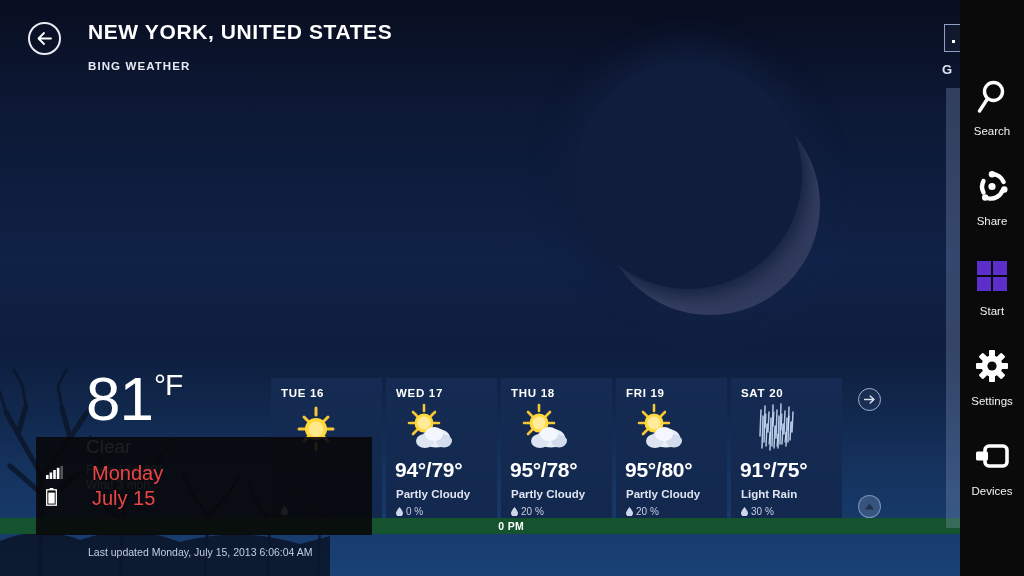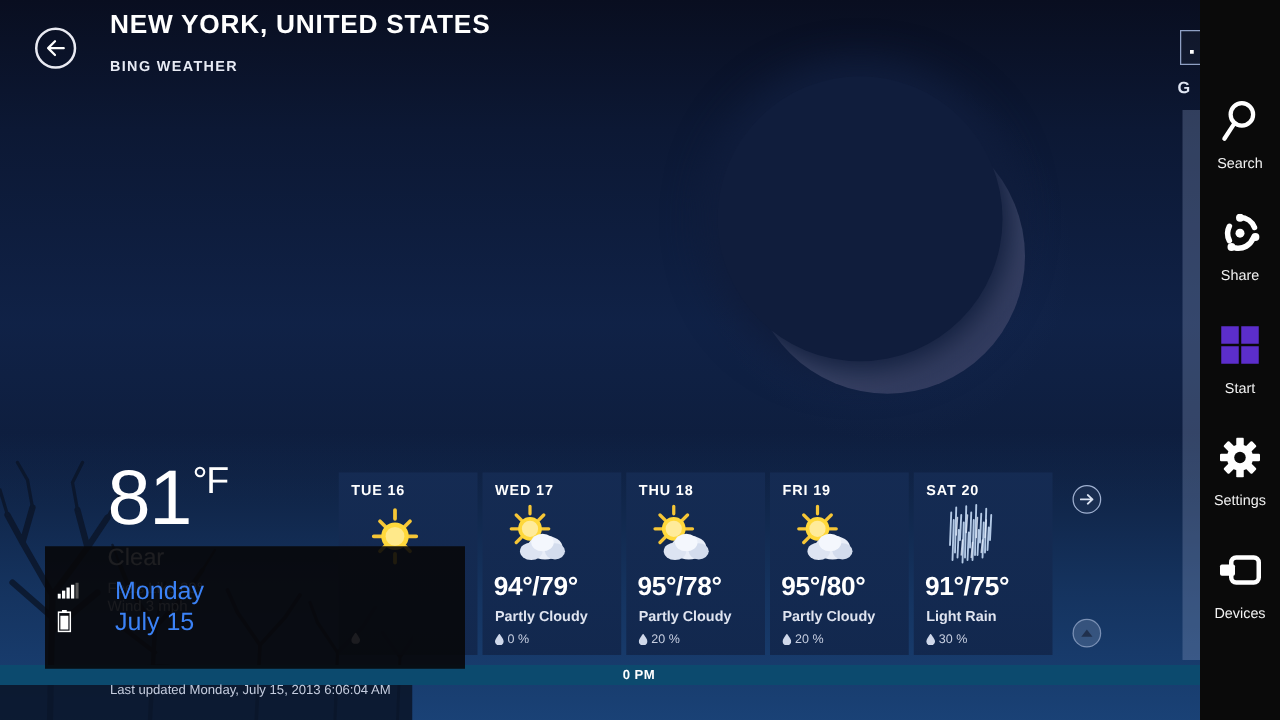--- a/index.html
+++ b/index.html
@@ -46,21 +46,21 @@
   }
   #moonGlow{
     position:absolute; left:-40px; top:-40px; width:300px; height:300px; border-radius:50%;
     background:radial-gradient(circle, rgba(120,140,200,.18) 0%, rgba(60,80,140,.06) 45%, rgba(0,0,0,0) 70%);
   }
 
   
   #trees{ position:absolute; left:0; bottom:0; width:330px; height:250px; opacity:.92; }
 
   
-  #hdr{ position:absolute; left:0; top:0; padding:0 0 0 26px; }
+  #hdr{ position:absolute; left:0; top:0; padding:12px 0 0 26px; }
   #backBtn{
     position:absolute; left:28px; top:22px; width:33px; height:33px; border-radius:50%;
     border:2px solid #e9eaf2; display:flex; align-items:center; justify-content:center;
     cursor:pointer;
   }
   #backBtn svg{ display:block; }
   #titleBlk{ margin-left:62px; }
   #cityTitle{
     font-size:21px; font-weight:bold; color:#fff; letter-spacing:.6px;
     line-height:22px; padding-top:9px;
@@ -108,22 +108,22 @@
   .navBtn{
     position:absolute; width:23px; height:23px; border-radius:50%;
     border:1px solid #9fb0d0; display:flex; align-items:center; justify-content:center;
     cursor:pointer; background:rgba(255,255,255,.04);
   }
   #nextBtn{ left:858px; top:388px; }
   #upBtn{   left:858px; top:495px; background:rgba(170,185,215,.22); border-color:rgba(180,195,225,.55); }
 
   
   #orangeBar{
-    position:absolute; left:0; top:532px; width:1022px; height:16px;
-    background:#0c4a6e;
+    position:absolute; left:0; top:518px; width:1022px; height:16px;
+    background:#14532d;
   }
   #orangeBarTxt{
     position:absolute; right:498px; top:0; height:16px; line-height:16px;
     font-size:10.5px; font-weight:bold; color:#fff; letter-spacing:.3px;
   }
   #lastUpdated{
     position:absolute; left:88px; top:546px; font-size:10.5px; color:#c5cddf; font-weight:400;
   }
 
   
@@ -133,21 +133,21 @@
     display:flex; align-items:center;
   }
   #statusIcons{
     width:40px; padding-left:10px; display:flex; flex-direction:column; gap:9px; align-items:flex-start;
   }
   #clockTime{
     font-size:53px; color:#fff; font-weight:300; line-height:53px; letter-spacing:-1px;
     margin-left:2px;
   }
   #clockDate{
-    margin-left:16px; color:#3b82f6; font-weight:300; line-height:25px; font-size:20px;
+    margin-left:16px; color:#ef4444; font-weight:300; line-height:25px; font-size:20px;
   }
 
   
   #sliver{ position:absolute; left:930px; top:0; width:30px; height:576px; }
   #sliverTile{
     position:absolute; left:14px; top:24px; width:26px; height:28px;
     border:1px solid #8fa0c4; background:rgba(255,255,255,.03);
   }
   #sliverDot{ position:absolute; left:22px; top:40px; width:3px; height:3px; background:#fff; }
   #sliverG{

